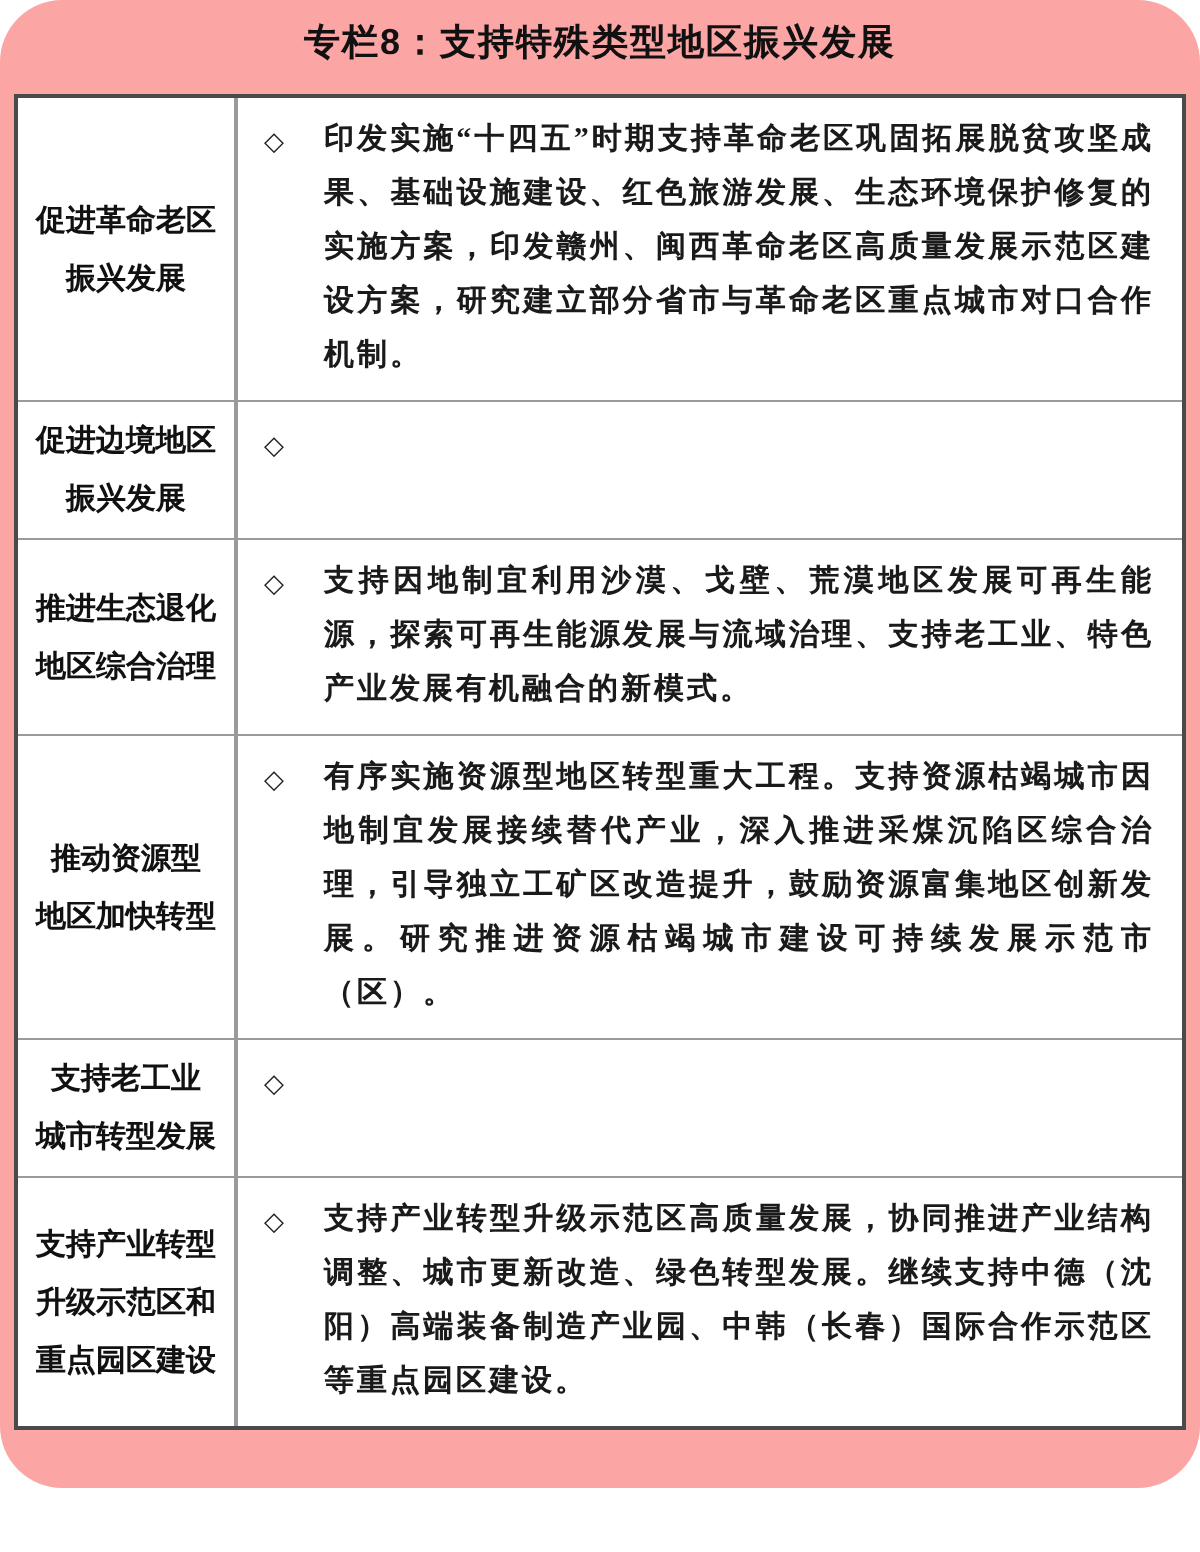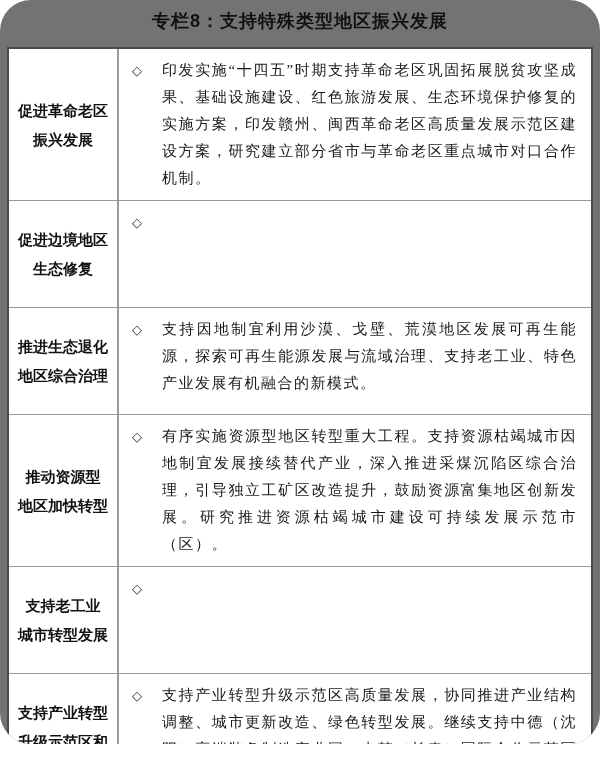--- a/index.html
+++ b/index.html
@@ -4,21 +4,21 @@
 <style>
   html, body {
     margin: 0;
     padding: 0;
     background: #ffffff;
   }
   .page {
     width: 600px;
     height: 744px;
     box-sizing: border-box;
-    background: #737373;
+    background: #fca5a5;
     font-family: "Liberation Serif", serif;
     color: #1a1a1a;
     padding-top: 9px;
     overflow: hidden;
     border-radius: 31px;
   }
   .title {
     font-family: "Liberation Sans", sans-serif;
     font-weight: bold;
     font-size: 18px;
@@ -46,21 +46,21 @@
     display: flex;
     align-items: center;
     justify-content: center;
     text-align: center;
     font-family: "Liberation Sans", sans-serif;
     font-weight: bold;
     font-size: 15px;
     line-height: 29px;
     color: #111111;
     white-space: pre-line;
-    padding: 24px 2px;
+    padding: 5px 2px;
   }
   .ccell {
     flex: 1;
     display: flex;
     box-sizing: border-box;
     padding: 8px 14px 8px 10px;
   }
   .bullet {
     flex: 0 0 30px;
     font-size: 13px;
@@ -69,39 +69,40 @@
     color: #222222;
   }
   .ctext {
     flex: 1;
     font-size: 15px;
     line-height: 27px;
     letter-spacing: 1.5px;
     text-align: justify;
     text-justify: inter-character;
     color: #1a1a1a;
+    font-weight: bold;
   }
 </style>
 </head>
 <body>
 
 <div class="page">
   <h1 class="title">专栏8：支持特殊类型地区振兴发展</h1>
   <div class="table" id="table">
       <div class="row">
         <div class="hcell">促进革命老区
 振兴发展</div>
         <div class="ccell">
           <span class="bullet">◇</span>
           <span class="ctext">印发实施“十四五”时期支持革命老区巩固拓展脱贫攻坚成果、基础设施建设、红色旅游发展、生态环境保护修复的实施方案，印发赣州、闽西革命老区高质量发展示范区建设方案，研究建立部分省市与革命老区重点城市对口合作机制。</span>
         </div>
       </div>
       <div class="row">
         <div class="hcell">促进边境地区
-生态修复</div>
+振兴发展</div>
         <div class="ccell">
           <span class="bullet">◇</span>
         </div>
       </div>
       <div class="row">
         <div class="hcell">推进生态退化
 地区综合治理</div>
         <div class="ccell">
           <span class="bullet">◇</span>
           <span class="ctext">支持因地制宜利用沙漠、戈壁、荒漠地区发展可再生能源，探索可再生能源发展与流域治理、支持老工业、特色产业发展有机融合的新模式。</span>

